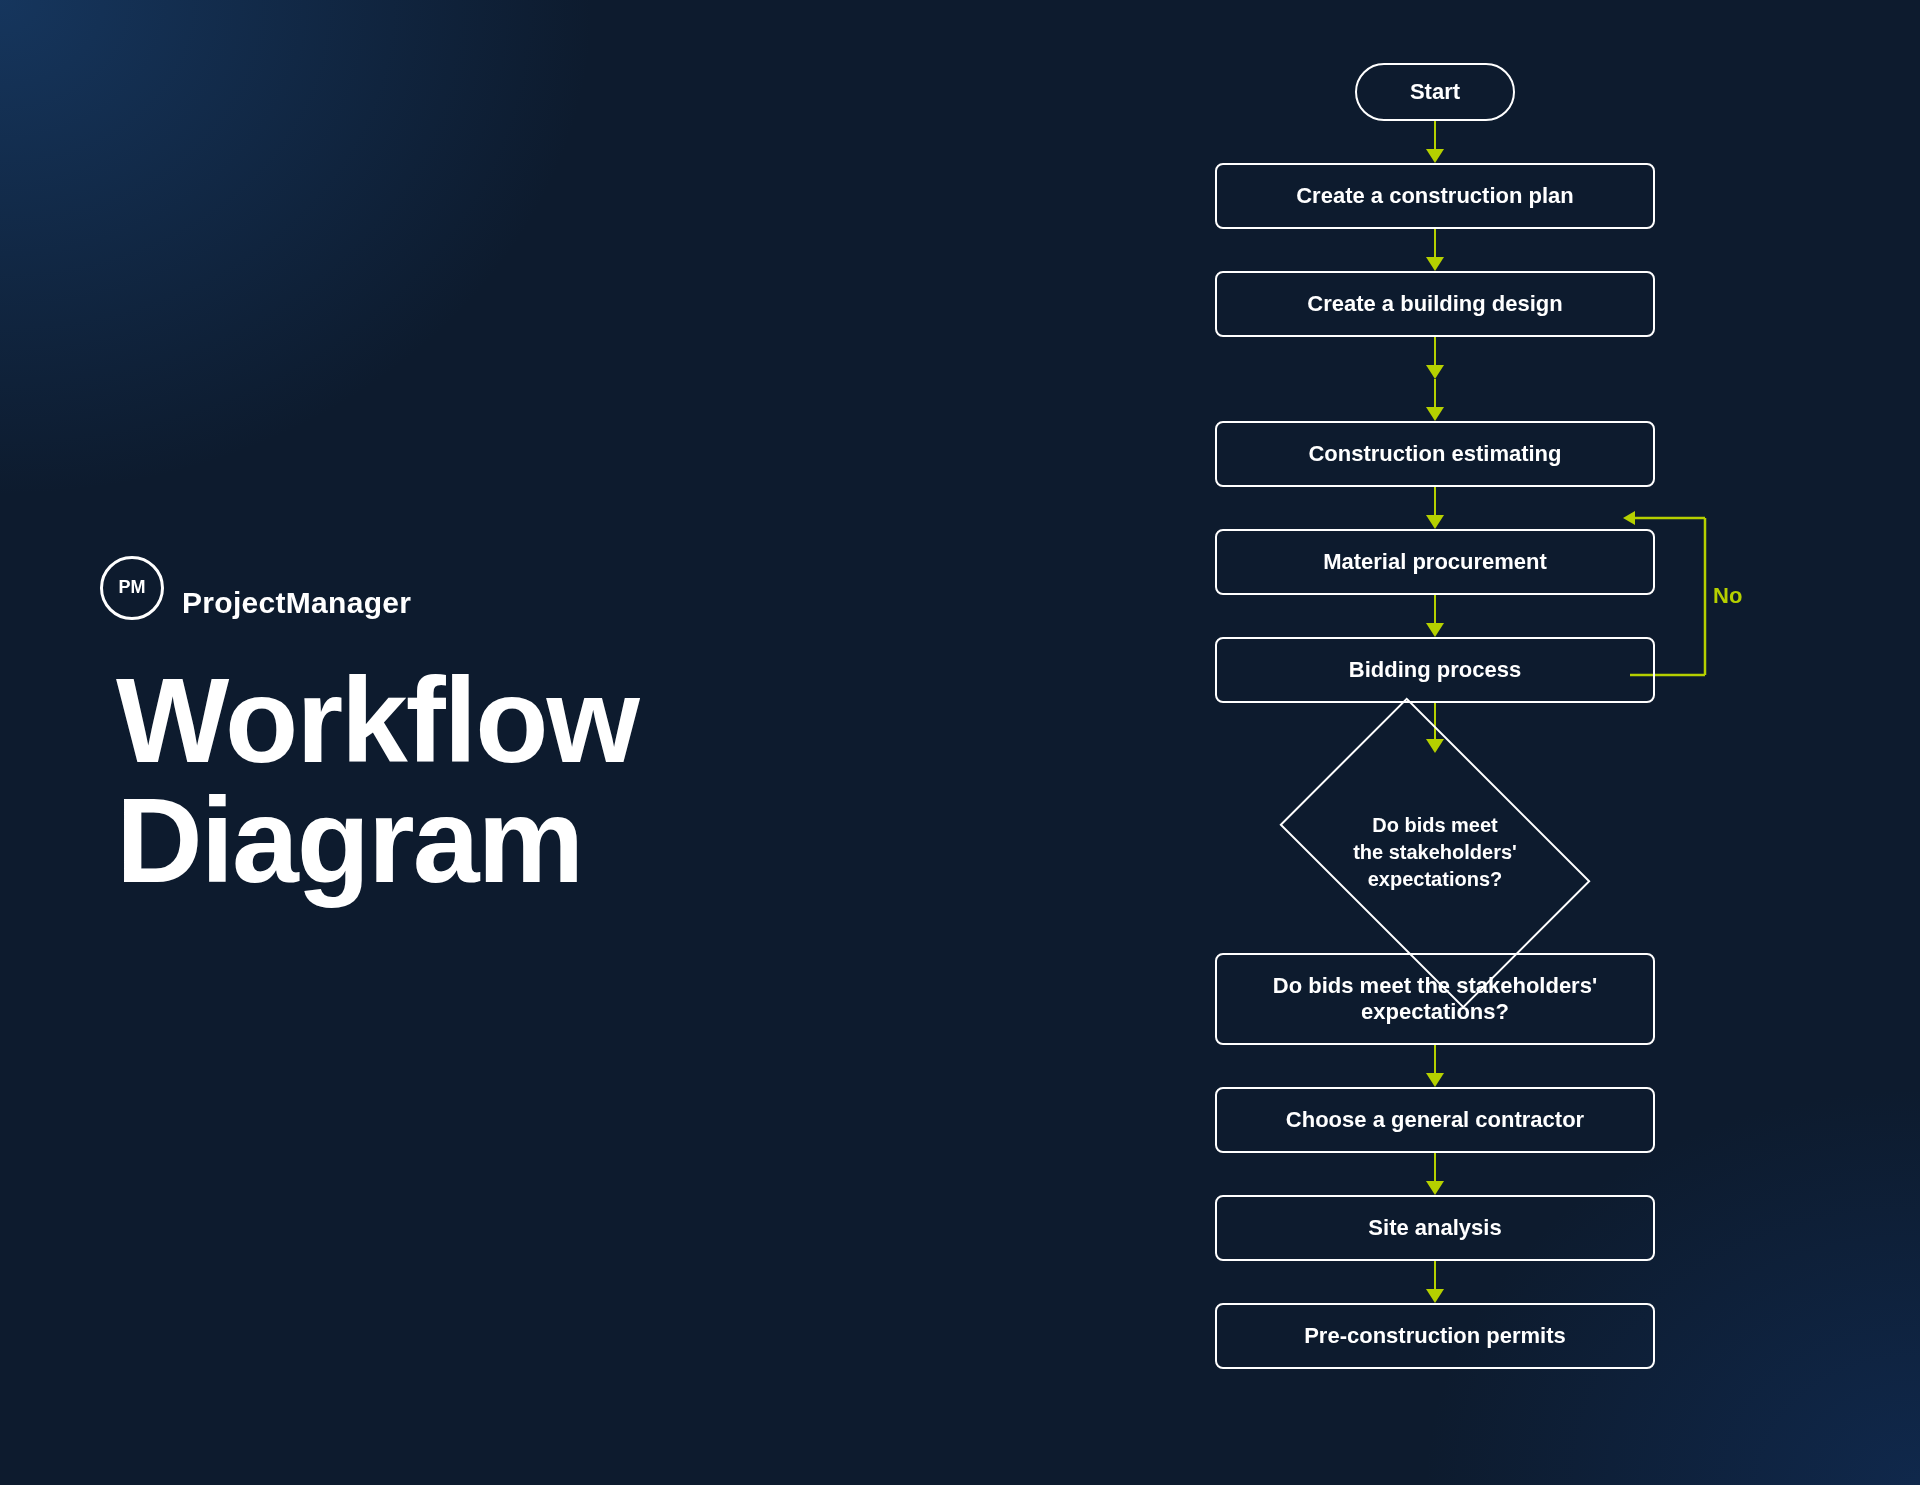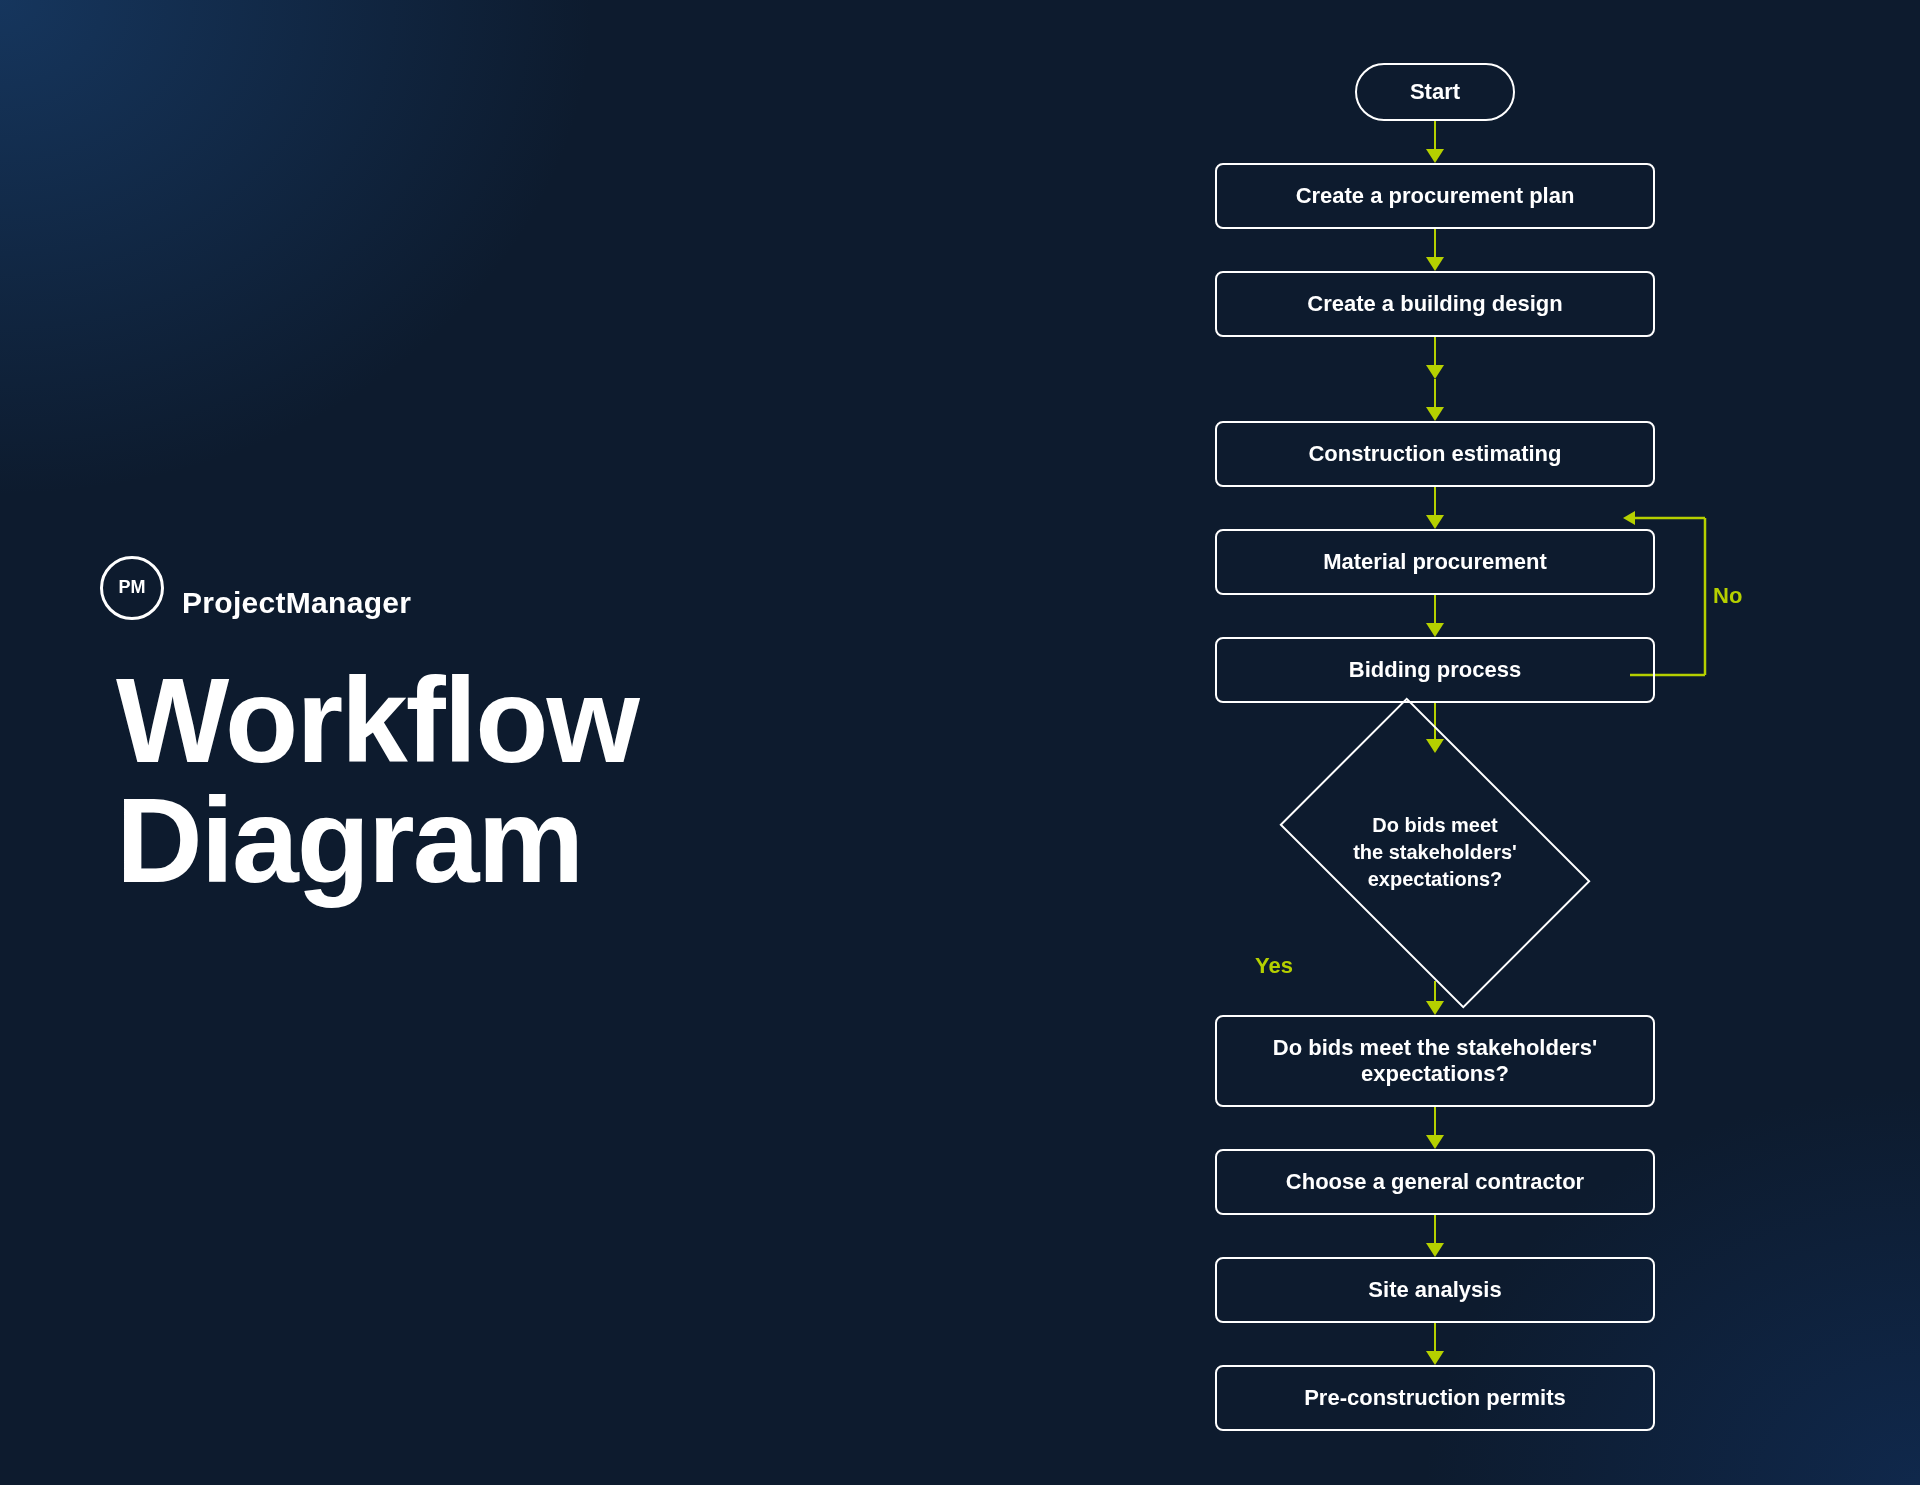--- a/index.html
+++ b/index.html
@@ -215,21 +215,21 @@
       </div>
     </div>
 
     <div class="arrow-down">
       <div class="arrow-line"></div>
       <div class="arrow-head-down"></div>
     </div>
 
     <div class="node-row">
       <div class="rect">
-        <span>Create a procurement plan</span>
+        <span>Create a construction plan</span>
       </div>
     </div>
 
     <div class="arrow-down">
       <div class="arrow-line"></div>
       <div class="arrow-head-down"></div>
     </div>
 
     <div class="node-row">
       <div class="rect">
@@ -283,27 +283,20 @@
 
     <div class="node-row" style="position:relative;">
       <div class="diamond-wrapper">
         <div class="diamond"></div>
         <div class="diamond-text">
           Do bids meet<br>the stakeholders'<br>expectations?
         </div>
       </div>
     </div>
 
-    <div style="display:flex;flex-direction:column;align-items:center;width:100%;">
-      <div style="font-size:22px;font-weight:900;color:#b5d000;margin-bottom:2px;align-self:flex-start;padding-left:130px;">Yes</div>
-      <div class="arrow-down">
-        <div class="arrow-line" style="height:20px;"></div>
-        <div class="arrow-head-down"></div>
-      </div>
-    </div>
 
     <div class="node-row">
       <div class="rect">
         <span>Do bids meet
 the stakeholders'
 expectations?</span>
       </div>
     </div>
 
     <div class="arrow-down">

